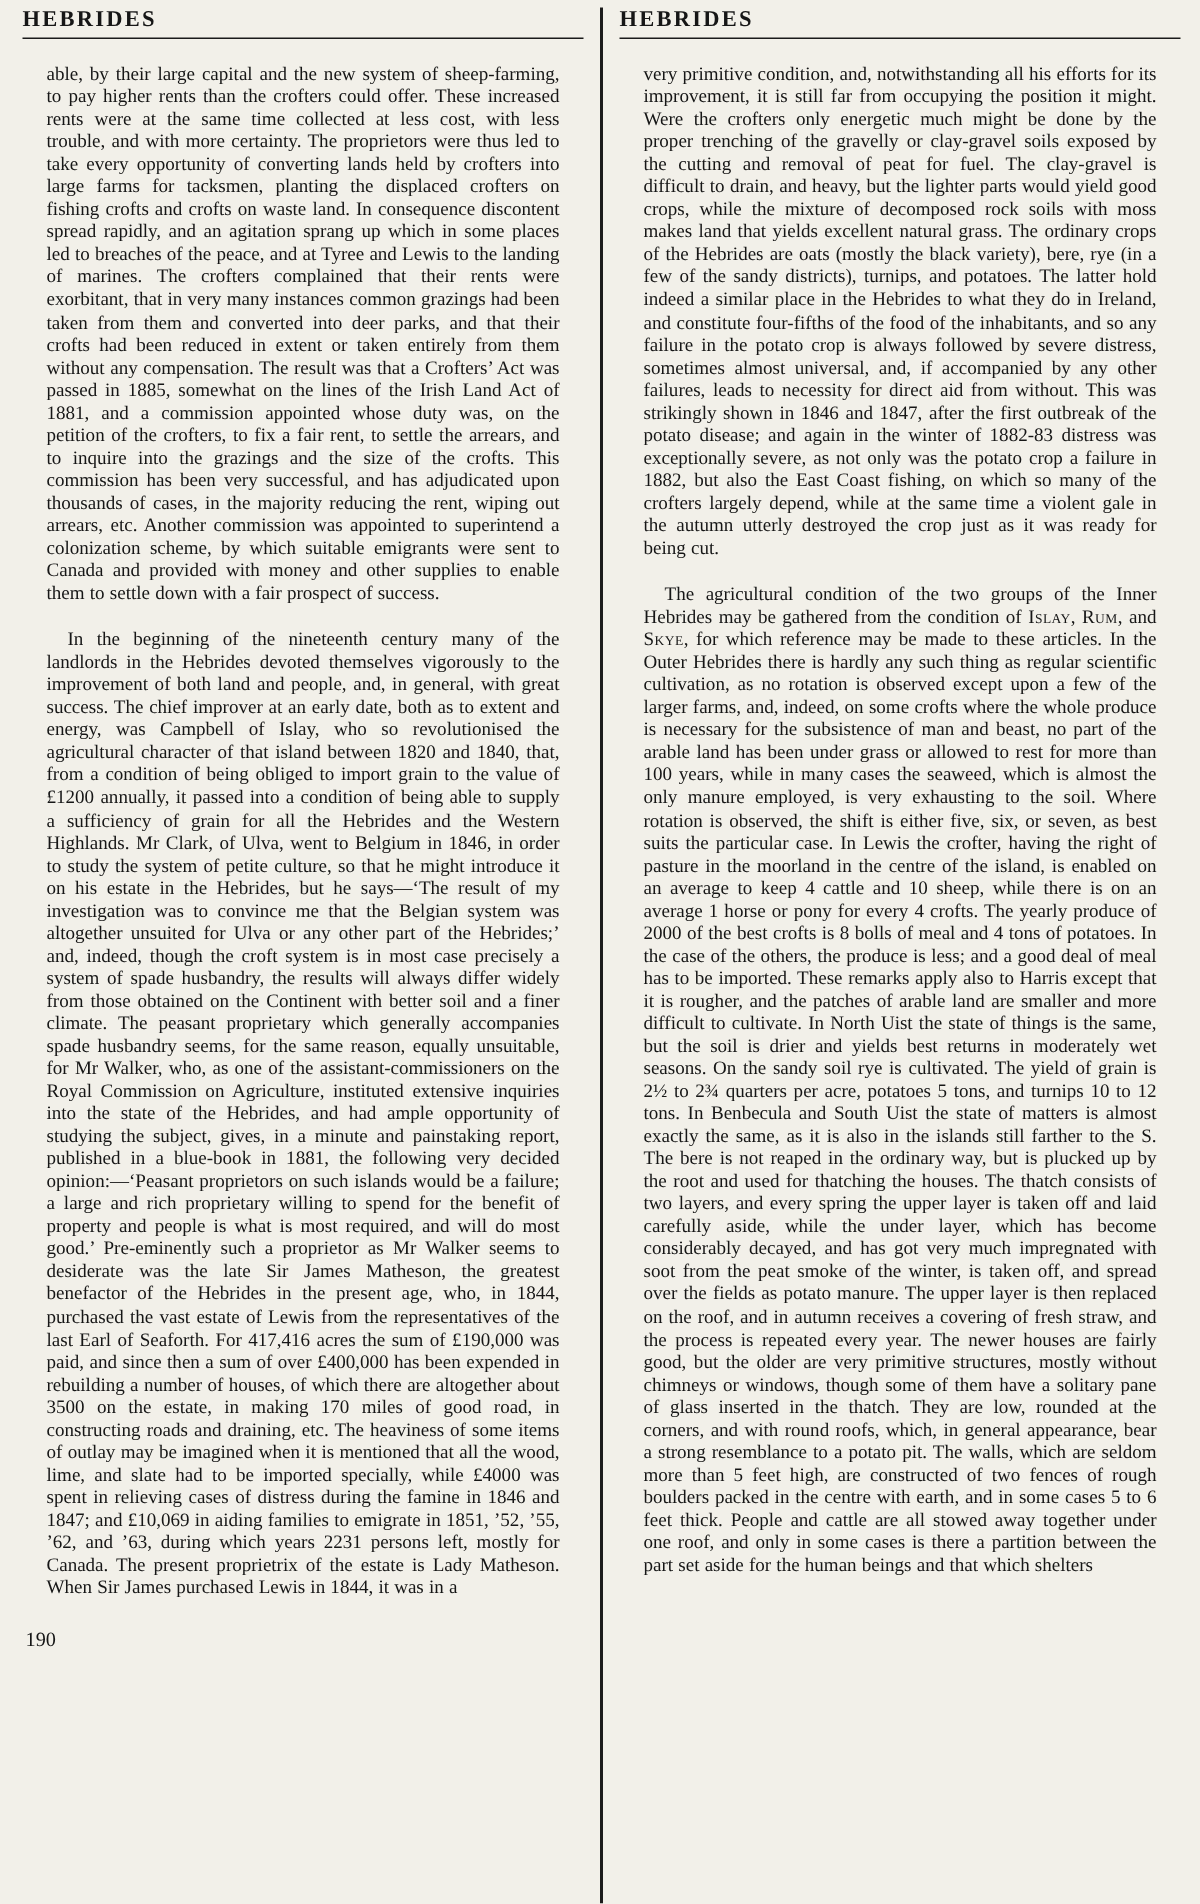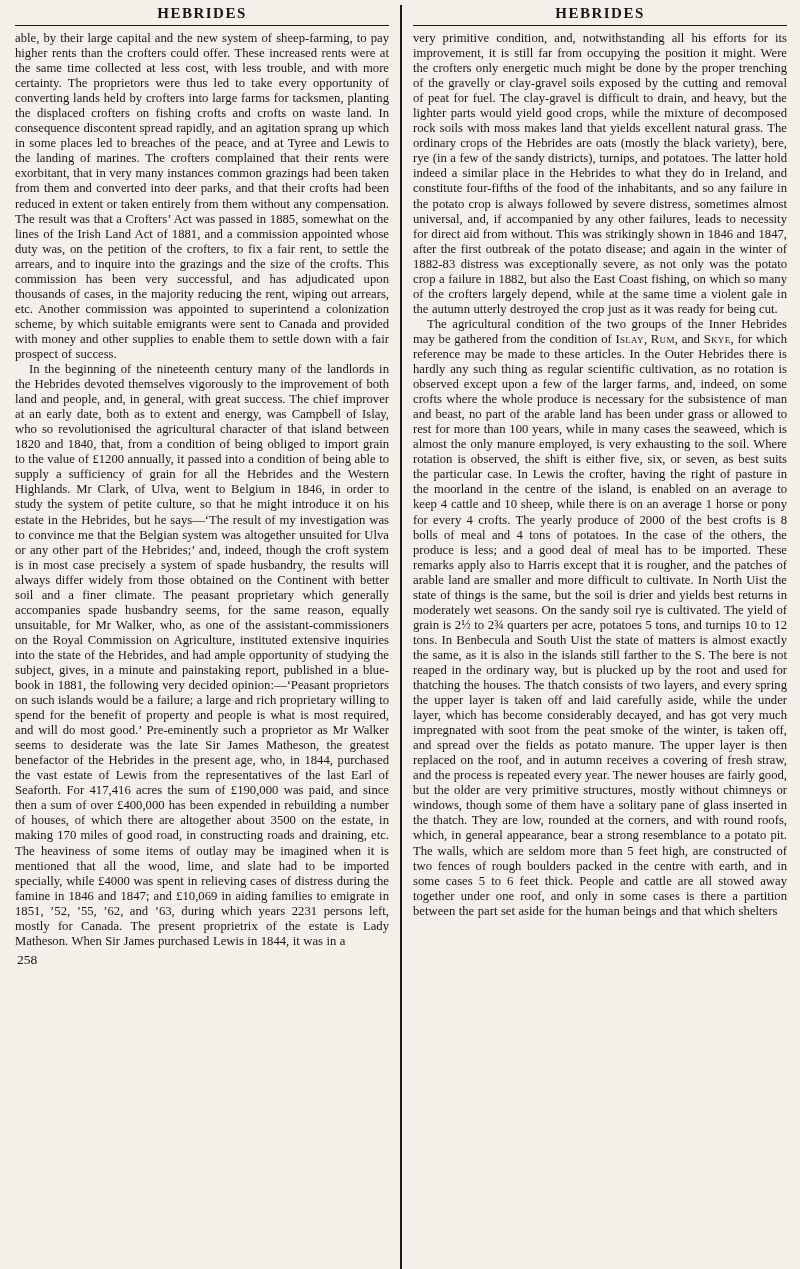--- a/index.html
+++ b/index.html
@@ -26,30 +26,29 @@
     flex: 1 1 0;
     min-width: 0;
   }
   .divider {
     width: 2px;
     background: #1c1c1c;
     margin: 0 11px;
     flex: 0 0 auto;
   }
   .running-head {
-    text-align: center;
     font-weight: bold;
     font-size: 15px;
     letter-spacing: 1.5px;
     border-bottom: 1.5px solid #1a1a1a;
     padding-bottom: 3px;
     margin-bottom: 5px;
   }
   .col-text p.para {
-    margin: 0;
+    margin: 16px;
     text-align: justify;
     font-size: 12.7px;
     line-height: 15.05px;
     word-spacing: 0.3px;
   }
   .col-text p.para.indent {
     text-indent: 14px;
   }
   .italic { }
   .smallcaps { font-variant: small-caps; letter-spacing: 0.3px; }
@@ -62,21 +61,21 @@
 <body>
 
 <div class="page">
 
   <div class="col">
     <div class="running-head">HEBRIDES</div>
     <div class="col-text">
         <p class="para"><span>able, by their large capital and the new system of sheep-farming, to pay higher rents than the crofters could offer.  These increased rents were at the same time collected at less cost, with less trouble, and with more certainty.  The proprietors were thus led to take every opportunity of converting lands held by crofters into large farms for tacksmen, planting the displaced crofters on fishing crofts and crofts on waste land.  In consequence discontent spread rapidly, and an agitation sprang up which in some places led to breaches of the peace, and at Tyree and Lewis to the landing of marines. The crofters complained that their rents were exorbitant, that in very many instances common grazings had been taken from them and converted into deer parks, and that their crofts had been reduced in extent or taken entirely from them without any compensation.  The result was that a Crofters’ Act was passed in 1885, somewhat on the lines of the Irish Land Act of 1881, and a commission appointed whose duty was, on the petition of the crofters, to fix a fair rent, to settle the arrears, and to inquire into the grazings and the size of the crofts.  This commission has been very successful, and has adjudicated upon thousands of cases, in the majority reducing the rent, wiping out arrears, etc.  Another commission was appointed to superintend a colonization scheme, by which suitable emigrants were sent to Canada and provided with money and other supplies to enable them to settle down with a fair prospect of success.</span></p>
         <p class="para indent"><span>In the beginning of the nineteenth century many of the landlords in the Hebrides devoted themselves vigorously to the improvement of both land and people, and, in general, with great success.  The chief improver at an early date, both as to extent and energy, was Campbell of Islay, who so revolutionised the agricultural character of that island between 1820 and 1840, that, from a condition of being obliged to import grain to the value of £1200 annually, it passed into a condition of being able to supply a sufficiency of grain for all the Hebrides and the Western Highlands.  Mr Clark, of Ulva, went to Belgium in 1846, in order to study the system of </span><span class="italic">petite culture</span><span>, so that he might introduce it on his estate in the Hebrides, but he says—‘The result of my investigation was to convince me that the Belgian system was altogether unsuited for Ulva or any other part of the Hebrides;’ and, indeed, though the croft system is in most case precisely a system of spade husbandry, the results will always differ widely from those obtained on the Continent with better soil and a finer climate.  The peasant proprietary which generally accompanies spade husbandry seems, for the same reason, equally unsuitable, for Mr Walker, who, as one of the assistant-commissioners on the Royal Commission on Agriculture, instituted extensive inquiries into the state of the Hebrides, and had ample opportunity of studying the subject, gives, in a minute and painstaking report, published in a blue-book in 1881, the following very decided opinion:—‘Peasant proprietors on such islands would be a failure; a large and rich proprietary willing to spend for the benefit of property and people is what is most required, and will do most good.’  Pre-eminently such a proprietor as Mr Walker seems to desiderate was the late Sir James Matheson, the greatest benefactor of the Hebrides in the present age, who, in 1844, purchased the vast estate of Lewis from the representatives of the last Earl of Seaforth.  For 417,416 acres the sum of £190,000 was paid, and since then a sum of over £400,000 has been expended in rebuilding a number of houses, of which there are altogether about 3500 on the estate, in making 170 miles of good road, in constructing roads and draining, etc.  The heaviness of some items of outlay may be imagined when it is mentioned that all the wood, lime, and slate had to be imported specially, while £4000 was spent in relieving cases of distress during the famine in 1846 and 1847; and £10,069 in aiding families to emigrate in 1851, ’52, ’55, ’62, and ’63, during which years 2231 persons left, mostly for Canada. The present proprietrix of the estate is Lady Matheson. When Sir James purchased Lewis in 1844, it was in a</span></p>
       </div>
-    <div class="page-number">258</div>
+    <div class="page-number">190</div>
   </div>
 
   <div class="divider"></div>
 
   <div class="col">
     <div class="running-head">HEBRIDES</div>
     <div class="col-text">
         <p class="para"><span>very primitive condition, and, notwithstanding all his efforts for its improvement, it is still far from occupying the position it might.  Were the crofters only energetic much might be done by the proper trenching of the gravelly or clay-gravel soils exposed by the cutting and removal of peat for fuel.  The clay-gravel is difficult to drain, and heavy, but the lighter parts would yield good crops, while the mixture of decomposed rock soils with moss makes land that yields excellent natural grass.  The ordinary crops of the Hebrides are oats (mostly the black variety), bere, rye (in a few of the sandy districts), turnips, and potatoes.  The latter hold indeed a similar place in the Hebrides to what they do in Ireland, and constitute four-fifths of the food of the inhabitants, and so any failure in the potato crop is always followed by severe distress, sometimes almost universal, and, if accompanied by any other failures, leads to necessity for direct aid from without.  This was strikingly shown in 1846 and 1847, after the first outbreak of the potato disease; and again in the winter of 1882-83 distress was exceptionally severe, as not only was the potato crop a failure in 1882, but also the East Coast fishing, on which so many of the crofters largely depend, while at the same time a violent gale in the autumn utterly destroyed the crop just as it was ready for being cut.</span></p>
         <p class="para indent"><span>The agricultural condition of the two groups of the Inner Hebrides may be gathered from the condition of </span><span class="smallcaps">Islay</span><span>, </span><span class="smallcaps">Rum</span><span>, and </span><span class="smallcaps">Skye</span><span>, for which reference may be made to these articles.  In the Outer Hebrides there is hardly any such thing as regular scientific cultivation, as no rotation is observed except upon a few of the larger farms, and, indeed, on some crofts where the whole produce is necessary for the subsistence of man and beast, no part of the arable land has been under grass or allowed to rest for more than 100 years, while in many cases the seaweed, which is almost the only manure employed, is very exhausting to the soil. Where rotation is observed, the shift is either five, six, or seven, as best suits the particular case.  In Lewis the crofter, having the right of pasture in the moorland in the centre of the island, is enabled on an average to keep 4 cattle and 10 sheep, while there is on an average 1 horse or pony for every 4 crofts.  The yearly produce of 2000 of the best crofts is 8 bolls of meal and 4 tons of potatoes.  In the case of the others, the produce is less; and a good deal of meal has to be imported.  These remarks apply also to Harris except that it is rougher, and the patches of arable land are smaller and more difficult to cultivate.  In North Uist the state of things is the same, but the soil is drier and yields best returns in moderately wet seasons.  On the sandy soil rye is cultivated.  The yield of grain is 2½ to 2¾ quarters per acre, potatoes 5 tons, and turnips 10 to 12 tons.  In Benbecula and South Uist the state of matters is almost exactly the same, as it is also in the islands still farther to the S.  The bere is not reaped in the ordinary way, but is plucked up by the root and used for thatching the houses.  The thatch consists of two layers, and every spring the upper layer is taken off and laid carefully aside, while the under layer, which has become considerably decayed, and has got very much impregnated with soot from the peat smoke of the winter, is taken off, and spread over the fields as potato manure. The upper layer is then replaced on the roof, and in autumn receives a covering of fresh straw, and the process is repeated every year.  The newer houses are fairly good, but the older are very primitive structures, mostly without chimneys or windows, though some of them have a solitary pane of glass inserted in the thatch. They are low, rounded at the corners, and with round roofs, which, in general appearance, bear a strong resemblance to a potato pit.  The walls, which are seldom more than 5 feet high, are constructed of two fences of rough boulders packed in the centre with earth, and in some cases 5 to 6 feet thick.  People and cattle are all stowed away together under one roof, and only in some cases is there a partition between the part set aside for the human beings and that which shelters</span></p>
       </div>

